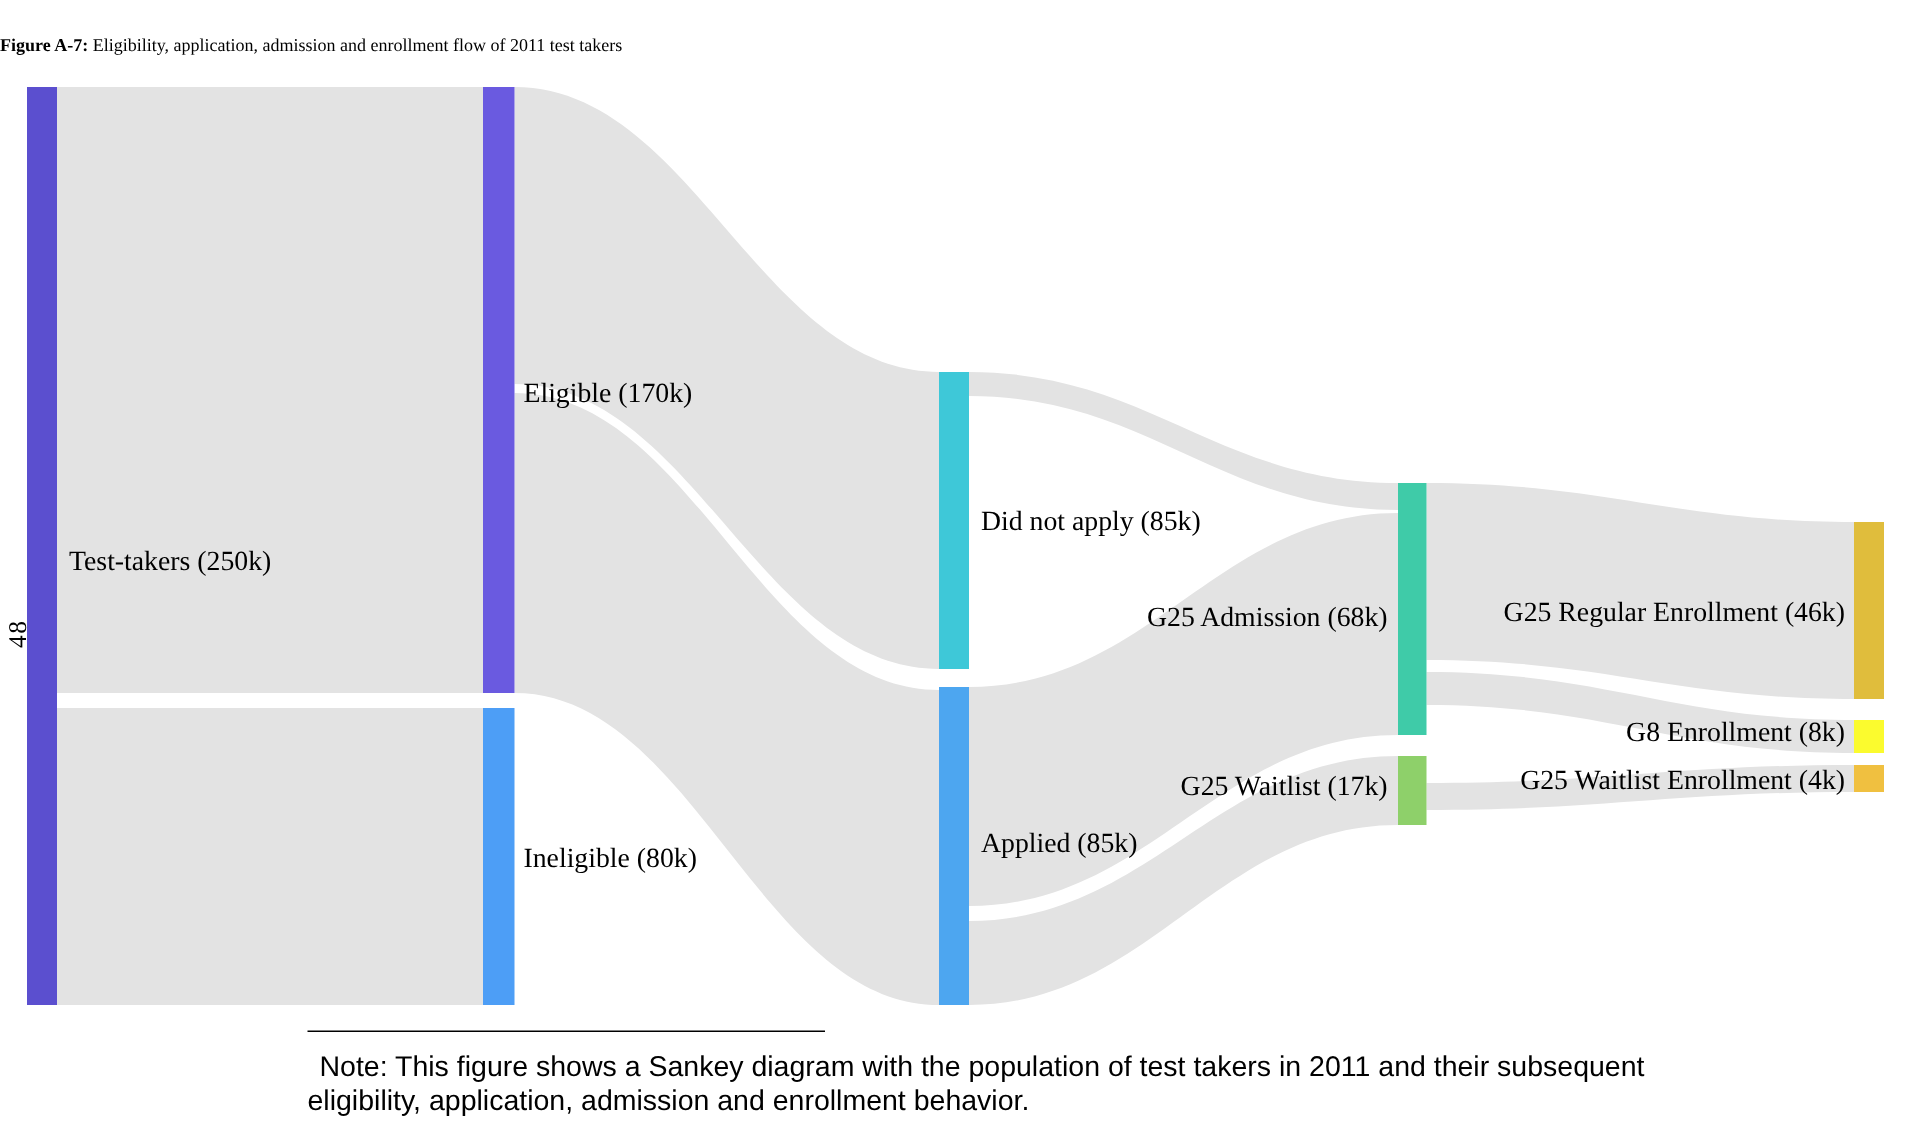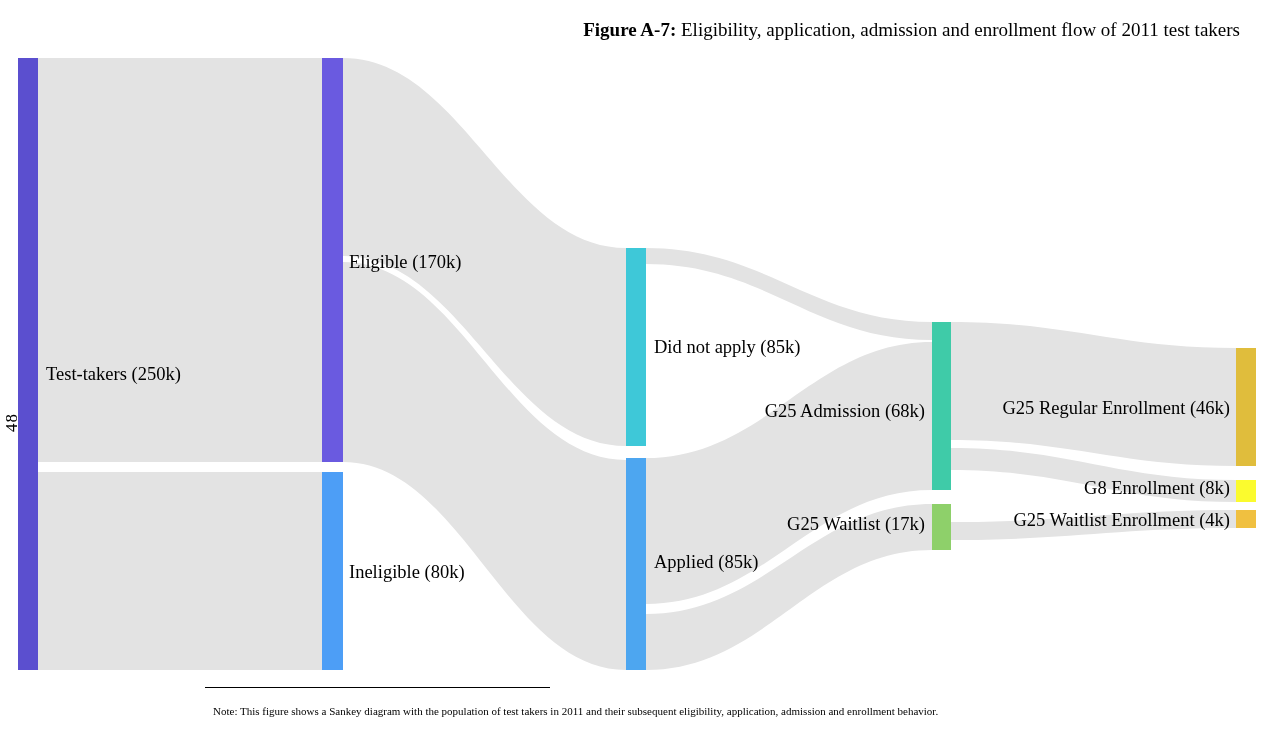--- a/index.html
+++ b/index.html
@@ -13,22 +13,22 @@
     position: relative;
     font-family: "Liberation Serif", serif;
     color: #000000;
     overflow: hidden;
   }
   #figure-title {
     position: absolute;
     top: 18px;
     left: 0;
     width: 1240px;
-    text-align: right;
-    font-size: 19px;
+    text-align: left;
+    font-size: 12px;
     line-height: 24px;
     font-family: "Liberation Serif", serif;
   }
   #figure-title .label {
     font-weight: bold;
   }
   #page-number {
     position: absolute;
     left: 2px;
     top: 432px;
@@ -59,23 +59,23 @@
     top: 687px;
     width: 345px;
     height: 1px;
     background: #000000;
   }
   #note-block {
     position: absolute;
     left: 205px;
     top: 700px;
     width: 900px;
-    font-size: 11px;
+    font-size: 19px;
     line-height: 23px;
-    font-family: Liberation Serif, serif;
+    font-family: Liberation Sans, sans-serif;
     text-indent: 8px;
   }
 </style>
 </head>
 <body>
 
 <div id="figure-title">
   <span class="label">Figure A-7:</span><span> Eligibility, application, admission and enrollment flow of 2011 test takers</span>
 </div>
 

